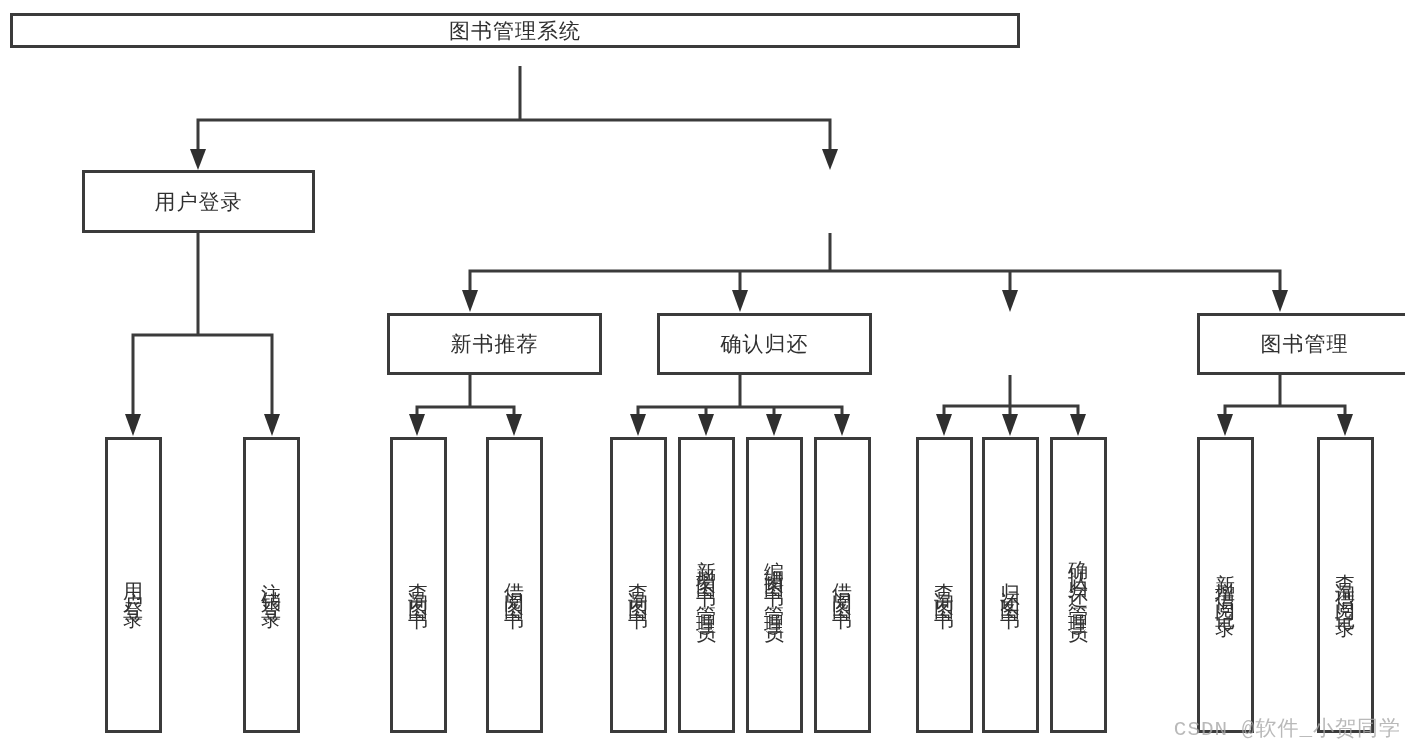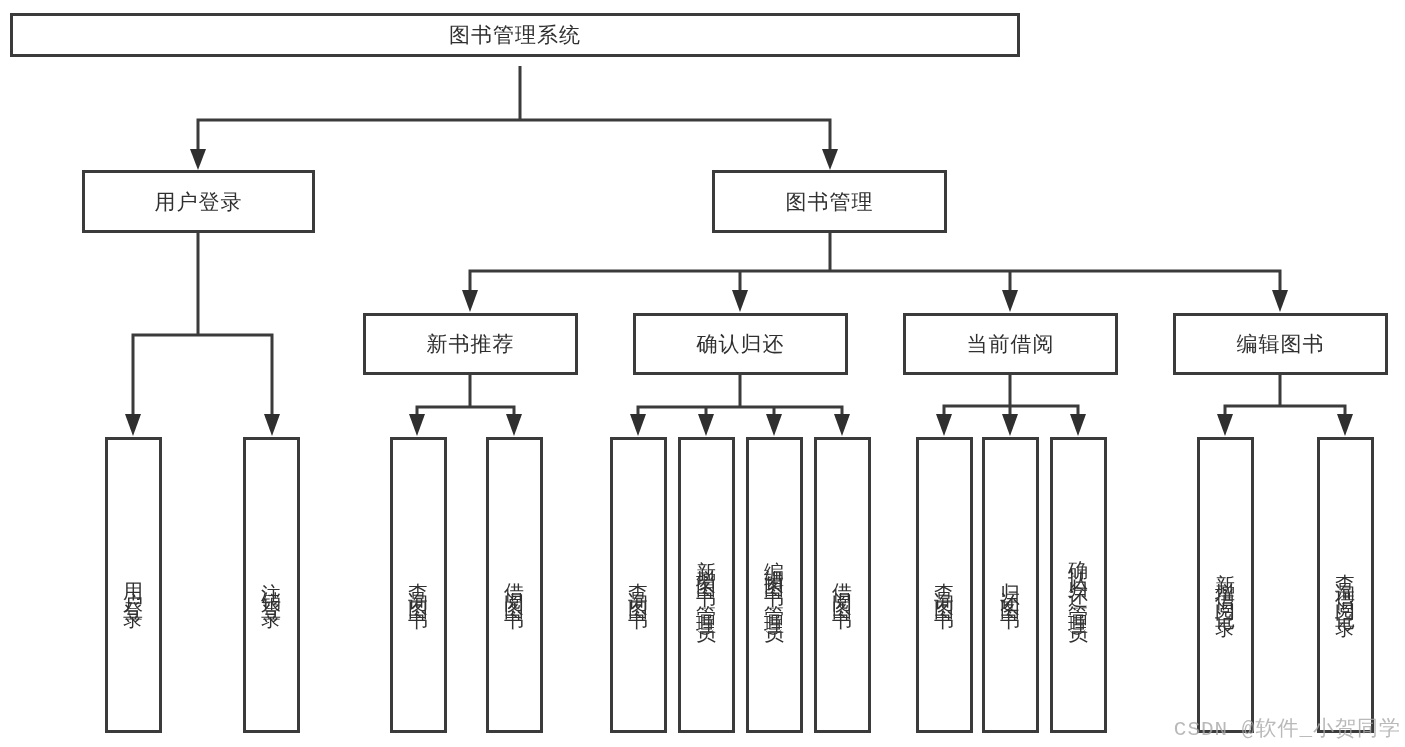--- a/index.html
+++ b/index.html
@@ -14,24 +14,24 @@
   svg.connectors path { stroke:#3b3b3b; stroke-width:3; fill:none; }
   svg.connectors polygon { fill:#2f2f2f; }
 
   .node {
     position:absolute; box-sizing:border-box;
     background:#ffffff; border:3px solid #3b3b3b;
     display:flex; align-items:center; justify-content:center;
     z-index:1; text-align:center;
   }
   .hlabel { font-size:21px; letter-spacing:1px; white-space:nowrap; }
-  .root   { left:10px;  top:13px;  width:1010px; height:44px; }
+  .root   { left:10px;  top:13px;  width:1010px; height:35px; }
   .lvl2-a { left:82px;  top:170px; width:233px;  height:63px; }
   .lvl2-b { left:712px; top:170px; width:235px;  height:63px; }
-  .lvl3   { top:313px; width:215px; height:62px; }
+  .lvl3   { top:313px; width:215px; height:62px;margin-left:24px; }
   .l3-1 { left:363px; }  .l3-2 { left:633px; }
   .l3-3 { left:903px; }  .l3-4 { left:1173px; }
 
   .leaf { top:437px; width:57px; height:296px; }
   .vtext {
     writing-mode:vertical-rl; text-orientation:mixed;
     font-size:20px; line-height:1; letter-spacing:9px;
     white-space:nowrap;
   }
   .lfA1 { left:105px; }  .lfA2 { left:243px; }
@@ -96,35 +96,29 @@
     </g>
   </svg>
 
   <div class="node root">
     <span class="hlabel">图书管理系统</span>
   </div>
 
   <div class="node lvl2-a">
     <span class="hlabel">用户登录</span>
   </div>
-  <div class="node lvl2-b">
-    <span class="hlabel">图书管理</span>
-  </div>
 
   <div class="node lvl3 l3-1">
     <span class="hlabel">新书推荐</span>
   </div>
   <div class="node lvl3 l3-2">
     <span class="hlabel">确认归还</span>
   </div>
-  <div class="node lvl3 l3-3">
-    <span class="hlabel">当前借阅</span>
-  </div>
   <div class="node lvl3 l3-4">
-    <span class="hlabel">编辑图书</span>
+    <span class="hlabel">图书管理</span>
   </div>
 
   <div class="node leaf lfA1">
     <span class="vtext">用户登录</span>
   </div>
   <div class="node leaf lfA2">
     <span class="vtext">注销登录</span>
   </div>
 
   <div class="node leaf lfB1">

